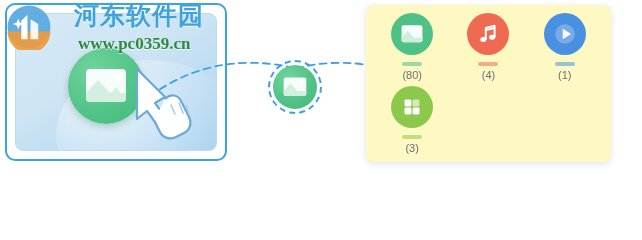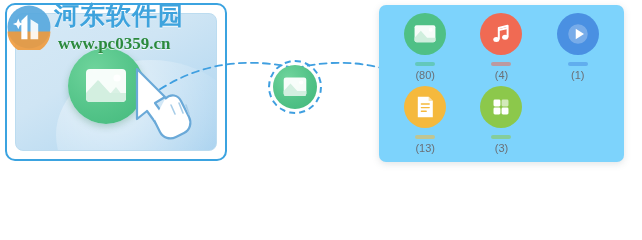--- a/index.html
+++ b/index.html
@@ -51,20 +51,21 @@
 
   
   #watermark {
     position: absolute;
     left: 6px;
     top: 2px;
     z-index: 40;
     pointer-events: none;
     display: flex;
     align-items: flex-start;
+    gap: 20px;
   }
   #watermark-logo {
     width: 46px;
     height: 46px;
     flex: 0 0 auto;
     margin-top: 2px;
   }
   #watermark-text {
     margin-left: 2px;
     display: flex;
@@ -156,26 +157,26 @@
     top: 5px;
     width: 44px;
     height: 44px;
     border-radius: 50%;
     background: radial-gradient(circle at 35% 30%, #6fd49c 0%, #52c287 55%, #41b77a 100%);
   }
 
   
   #destination-panel {
     position: absolute;
-    left: 379px;
+    left: 366px;
     top: 5px;
     width: 245px;
     height: 157px;
     box-sizing: border-box;
-    background: #7dd3fc;
+    background: #fef9c3;
     border-radius: 7px;
     box-shadow: 0 2px 7px rgba(120,130,140,0.22);
     z-index: 15;
   }
   #category-grid {
     position: absolute;
     left: 0;
     top: 0;
     right: 0;
     bottom: 0;
@@ -283,31 +284,20 @@
       <div class="cat-circle" style="background:#4a90e2;">
         <svg class="photo-glyph" width="30" height="30" viewBox="0 0 40 40">
           <circle cx="20" cy="20" r="13" fill="#ffffff" opacity="0.26"></circle>
           <path d="M17 13 L28 20 L17 27 Z" fill="#ffffff"></path>
         </svg>
       </div>
       <div class="cat-bar" style="background:#4a90e2;"></div>
       <div class="cat-count">(1)</div>
     </div>
 
-    <div class="category-cell">
-      <div class="cat-circle" style="background:#f5b93d;">
-        <svg class="photo-glyph" width="21" height="24" viewBox="0 0 34 40">
-          <path d="M5 3 L23 3 L30 10 L30 37 L5 37 Z" fill="#ffffff"></path>
-          <path d="M23 3 L23 10 L30 10 Z" fill="#fbe3ab"></path>
-          <path d="M11 15 L24 15 M11 21 L24 21 M11 27 L19 27" stroke="#f5b93d" stroke-width="2.4" stroke-linecap="round"></path>
-        </svg>
-      </div>
-      <div class="cat-bar" style="background:#f5b93d;"></div>
-      <div class="cat-count">(13)</div>
-    </div>
 
 
     <div class="category-cell">
       <div class="cat-circle" style="background:#8cc84b;">
         <svg class="photo-glyph" width="23" height="23" viewBox="0 0 40 40">
           <rect x="7" y="7" width="12" height="12" rx="2.5" fill="#ffffff"></rect>
           <rect x="21" y="7" width="12" height="12" rx="2.5" fill="#ffffff" opacity="0.62"></rect>
           <rect x="7" y="21" width="12" height="12" rx="2.5" fill="#ffffff"></rect>
           <rect x="21" y="21" width="12" height="12" rx="2.5" fill="#ffffff"></rect>
         </svg>

